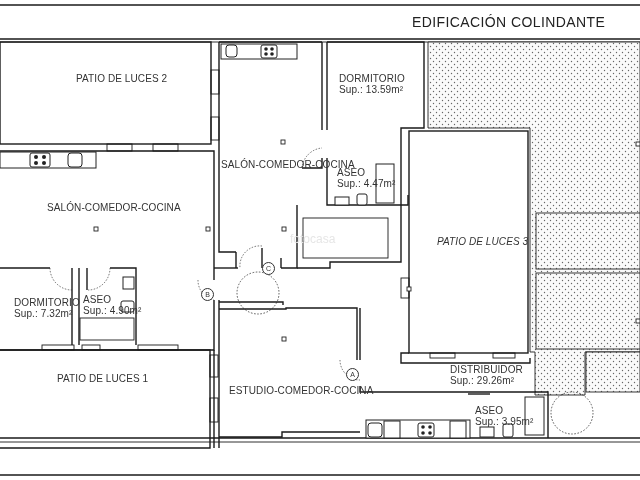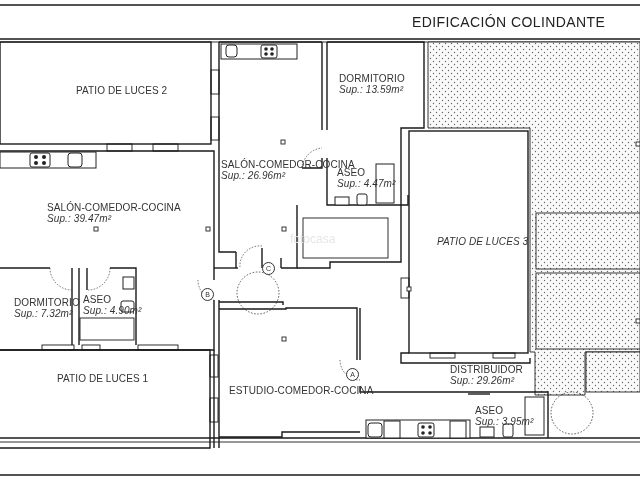--- a/index.html
+++ b/index.html
@@ -8,21 +8,21 @@
   .wall { fill: none; stroke: #1a1a1a; stroke-width: 1.4; }
   .wall-thin { fill: none; stroke: #1a1a1a; stroke-width: 0.9; }
   .hatch { fill: url(#dots); stroke: #222; stroke-width: 0.9; }
   .door-arc { fill: none; stroke: #333; stroke-width: 0.7; stroke-dasharray: 1.5 1.5; }
   .circle-turn { fill: none; stroke: #333; stroke-width: 0.8; stroke-dasharray: 1.6 1.6; }
   .fixture { fill: #fff; stroke: #222; stroke-width: 1; }
   .burner { fill: #222; }
   .pillar { fill: #fff; stroke: #222; stroke-width: 0.9; }
   .label { position: absolute; font-size: 10px; color: #333; white-space: nowrap; letter-spacing: 0.1px; }
   .label .name { display: block; line-height: 10px; }
-  .label .area { display: block; line-height: 12px; font-style: italic; }
+  .label .area { display: block; line-height: 12px; }
   .title { position: absolute; font-size: 14px; color: #222; letter-spacing: 0.4px; white-space: nowrap; }
   .marker { position: absolute; width: 11px; height: 11px; border: 1px solid #333; border-radius: 50%; font-size: 7px; line-height: 11px; text-align: center; color: #333; background: #fff; }
   .watermark { position: absolute; font-size: 12px; color: #e6e6e6; }
 </style>
 </head>
 <body>
 
 <svg id="plan" viewBox="0 0 640 480" xmlns="http://www.w3.org/2000/svg">
   <defs>
     <pattern id="dots" width="6" height="6" patternUnits="userSpaceOnUse">
@@ -172,39 +172,37 @@
     <rect class="pillar" x="282" y="227" width="4" height="4"></rect>
     <rect class="pillar" x="282" y="337" width="4" height="4"></rect>
     <rect class="pillar" x="407" y="287" width="4" height="4"></rect>
     <rect class="pillar" x="636" y="142" width="4" height="4"></rect>
     <rect class="pillar" x="636" y="319" width="4" height="4"></rect>
   </g>
 </svg>
 
 <div class="title" style="left:412px; top:14px;">EDIFICACIÓN COLINDANTE</div>
 
-<div class="label" style="left:60px; top:85px;padding-left:16px;">PATIO DE LUCES 2</div>
+<div class="label" style="left:60px; top:73px;padding-left:16px;">PATIO DE LUCES 2</div>
 <div class="label" style="left:57px; top:373px;">PATIO DE LUCES 1</div>
 <div class="label" style="left:437px; top:236px;font-style:italic;">PATIO DE LUCES 3</div>
 
 <div class="label" style="left:47px; top:203px;">
   <span class="name">SALÓN-COMEDOR-COCINA</span>
-  <span class="area">Sup.: 39.47m²</span>
 </div>
 <div class="label" style="left:14px; top:298px;">
   <span class="name">DORMITORIO</span>
   <span class="area">Sup.: 7.32m²</span>
 </div>
 <div class="label" style="left:83px; top:295px;">
   <span class="name">ASEO</span>
   <span class="area">Sup.: 4.90m²</span>
 </div>
 <div class="label" style="left:221px; top:160px;">
   <span class="name">SALÓN-COMEDOR-COCINA</span>
-  <span class="area">Sup.: 26.96m²</span>
 </div>
 <div class="label" style="left:339px; top:74px;">
   <span class="name">DORMITORIO</span>
   <span class="area">Sup.: 13.59m²</span>
 </div>
 <div class="label" style="left:337px; top:168px;">
   <span class="name">ASEO</span>
   <span class="area">Sup.: 4.47m²</span>
 </div>
 <div class="label" style="left:229px; top:386px;">

